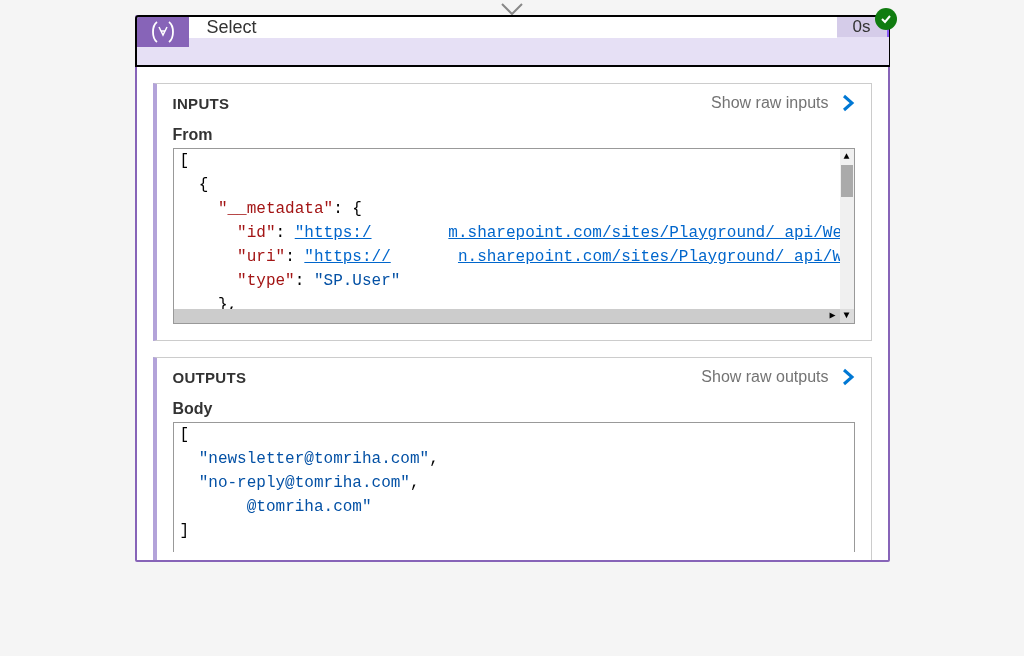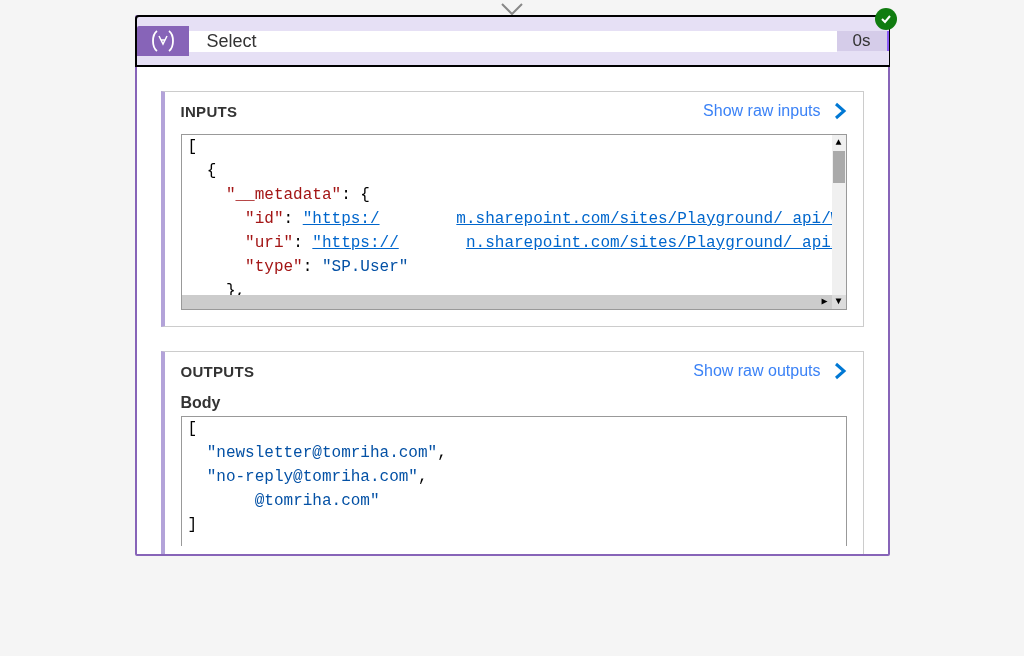--- a/index.html
+++ b/index.html
@@ -27,21 +27,21 @@
     }
     .main-card {
       background: white;
       border: 2px solid #8764b8;
       border-radius: 2px;
       position: relative;
       margin-top: 10px;
     }
     .header {
       display: flex;
-      align-items: center;
+      align-items: flex-start;
       border-bottom: 2px solid #000;
       border-left: 2px solid #000;
       border-right: 1px solid #000;
       border-top: 2px solid #000;
       background: #e6e0f5;
       height: 52px;
       border-radius: 4px 0 0 0;
       position: relative;
       margin: -2px -2px 16px -2px;
     }
@@ -79,42 +79,42 @@
       width: 22px;
       height: 22px;
       border-radius: 50%;
       background: #107c10;
       display: flex;
       align-items: center;
       justify-content: center;
       z-index: 10;
     }
     .section {
-      margin: 24px;
+      margin: 16px;
       border: 1px solid #ccc;
       border-left: 4px solid #b3a3d9;
       background: white;
     }
     .section-header {
       display: flex;
       justify-content: space-between;
       align-items: center;
       padding: 10px 16px 14px 16px;
     }
     .section-title {
       font-weight: 700;
       font-size: 15px;
       color: #333;
       letter-spacing: 0.3px;
     }
     .show-raw {
       display: flex;
       align-items: center;
       gap: 12px;
-      color: #3b82f6;
+      color: #737373;
       font-size: 16px;
       cursor: pointer;
     }
     .field-container {
       padding: 0 16px 16px 16px;
     }
     .field-label {
       font-weight: 700;
       font-size: 16px;
       color: #333;
@@ -270,20 +270,21 @@
       <div class="section-header">
         <div class="section-title">INPUTS</div>
         <div class="show-raw">
           <span>Show raw inputs</span>
           <svg width="14" height="18" viewBox="0 0 14 18">
             <path d="M3,2 L11,9 L3,16" stroke="#0078d4" stroke-width="3" fill="none"></path>
           </svg>
         </div>
       </div>
       <div class="field-container">
+        <div class="field-label">From</div>
         <div class="code-box code-scrollable">
           <div class="code-content"><span class="json-bracket">[</span>
   <span class="json-bracket">{</span>
     <span class="json-key">"__metadata"</span><span>: {</span>
       <span class="json-key">"id"</span>: <span class="json-string"><span class="json-link">"https:/</span>        <span class="json-link">m.sharepoint.com/sites/Playground/_api/We</span></span>
       <span class="json-key">"uri"</span>: <span class="json-string"><span class="json-link">"https://</span>       <span class="json-link">n.sharepoint.com/sites/Playground/_api/W</span></span>
       <span class="json-key">"type"</span>: <span class="json-string">"SP.User"</span>
     <span class="json-bracket">},</span>
 <span class="highlighted-line">    <span class="json-key">"Alerts"</span><span>: {</span></span></div>
           <div class="scroll-track-v">

